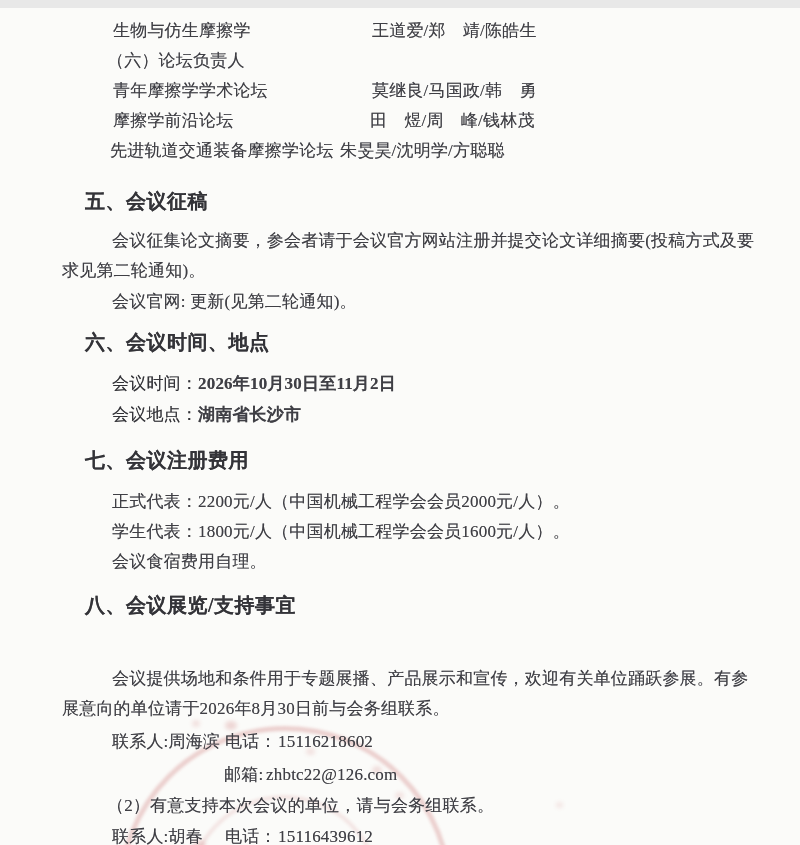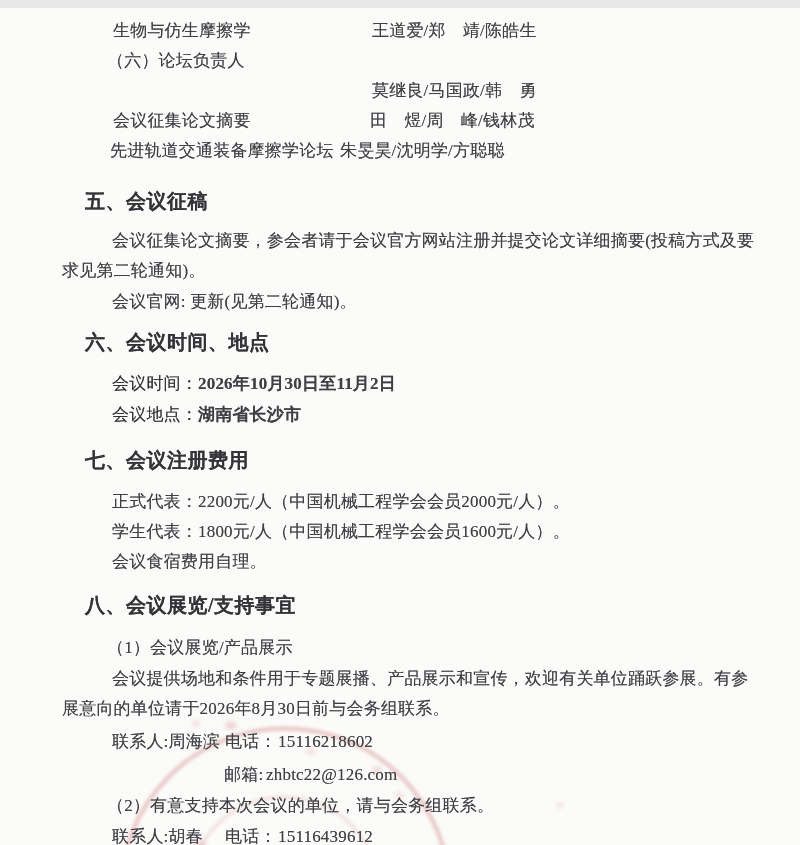--- a/index.html
+++ b/index.html
@@ -75,44 +75,44 @@
   <div class="seal-speck" style="left:395px;top:784px;width:9px;height:7px;opacity:.15"></div>
   <div class="seal-speck" style="left:192px;top:832px;width:14px;height:11px;opacity:.2"></div>
   <div class="seal-speck" style="left:306px;top:740px;width:9px;height:7px;opacity:.15"></div>
   <div class="seal-speck" style="left:556px;top:794px;width:7px;height:6px;opacity:.13"></div>
 
   <div class="ln" style="left:113px;top:13px">生物与仿生摩擦学</div>
   <div class="ln" style="left:372px;top:13px">王道爱/郑　靖/陈皓生</div>
 
   <div class="ln" style="left:107px;top:43px">（六）论坛负责人</div>
 
+  <div class="ln" style="left:113px;top:73px">青年摩擦学学术论坛</div>
   <div class="ln" style="left:372px;top:73px">莫继良/马国政/韩　勇</div>
 
-  <div class="ln" style="left:113px;top:103px">会议征集论文摘要</div>
+  <div class="ln" style="left:113px;top:103px">摩擦学前沿论坛</div>
   <div class="ln" style="left:370px;top:103px">田　煜/周　峰/钱林茂</div>
 
   <div class="ln" style="left:110px;top:133px">先进轨道交通装备摩擦学论坛</div>
   <div class="ln" style="left:340px;top:133px">朱旻昊/沈明学/方聪聪</div>
 
   <div class="ln h" style="left:85px;top:181px">五、会议征稿</div>
   <div class="ln" style="left:112px;top:223px">会议征集论文摘要，参会者请于会议官方网站注册并提交论文详细摘要(投稿方式及要</div>
   <div class="ln" style="left:62px;top:253px">求见第二轮通知)。</div>
   <div class="ln" style="left:112px;top:284px">会议官网: 更新(见第二轮通知)。</div>
 
   <div class="ln h" style="left:85px;top:322px">六、会议时间、地点</div>
   <div class="ln" style="left:112px;top:366px"><span class="lbl">会议时间：</span><span class="val">2026年10月30日至11月2日</span></div>
   <div class="ln" style="left:112px;top:397px"><span class="lbl">会议地点：</span><span class="val">湖南省长沙市</span></div>
 
   <div class="ln h" style="left:85px;top:440px">七、会议注册费用</div>
   <div class="ln" style="left:112px;top:484px">正式代表：2200元/人（中国机械工程学会会员2000元/人）。</div>
   <div class="ln" style="left:112px;top:514px">学生代表：1800元/人（中国机械工程学会会员1600元/人）。</div>
   <div class="ln" style="left:112px;top:544px">会议食宿费用自理。</div>
 
   <div class="ln h" style="left:85px;top:585px">八、会议展览/支持事宜</div>
-  <div class="ln" style="left:107px;top:630px">（1）会议展览/产品展示</div>
   <div class="ln" style="left:112px;top:661px">会议提供场地和条件用于专题展播、产品展示和宣传，欢迎有关单位踊跃参展。有参</div>
   <div class="ln" style="left:62px;top:691px">展意向的单位请于2026年8月30日前与会务组联系。</div>
 
   <div class="ln" style="left:112px;top:724px">联系人:周海滨</div>
   <div class="ln" style="left:225px;top:724px">电话：</div>
   <div class="ln" style="left:278px;top:724px">15116218602</div>
 
   <div class="ln" style="left:224px;top:757px">邮箱:</div>
   <div class="ln" style="left:266px;top:757px">zhbtc22@126.com</div>
 

